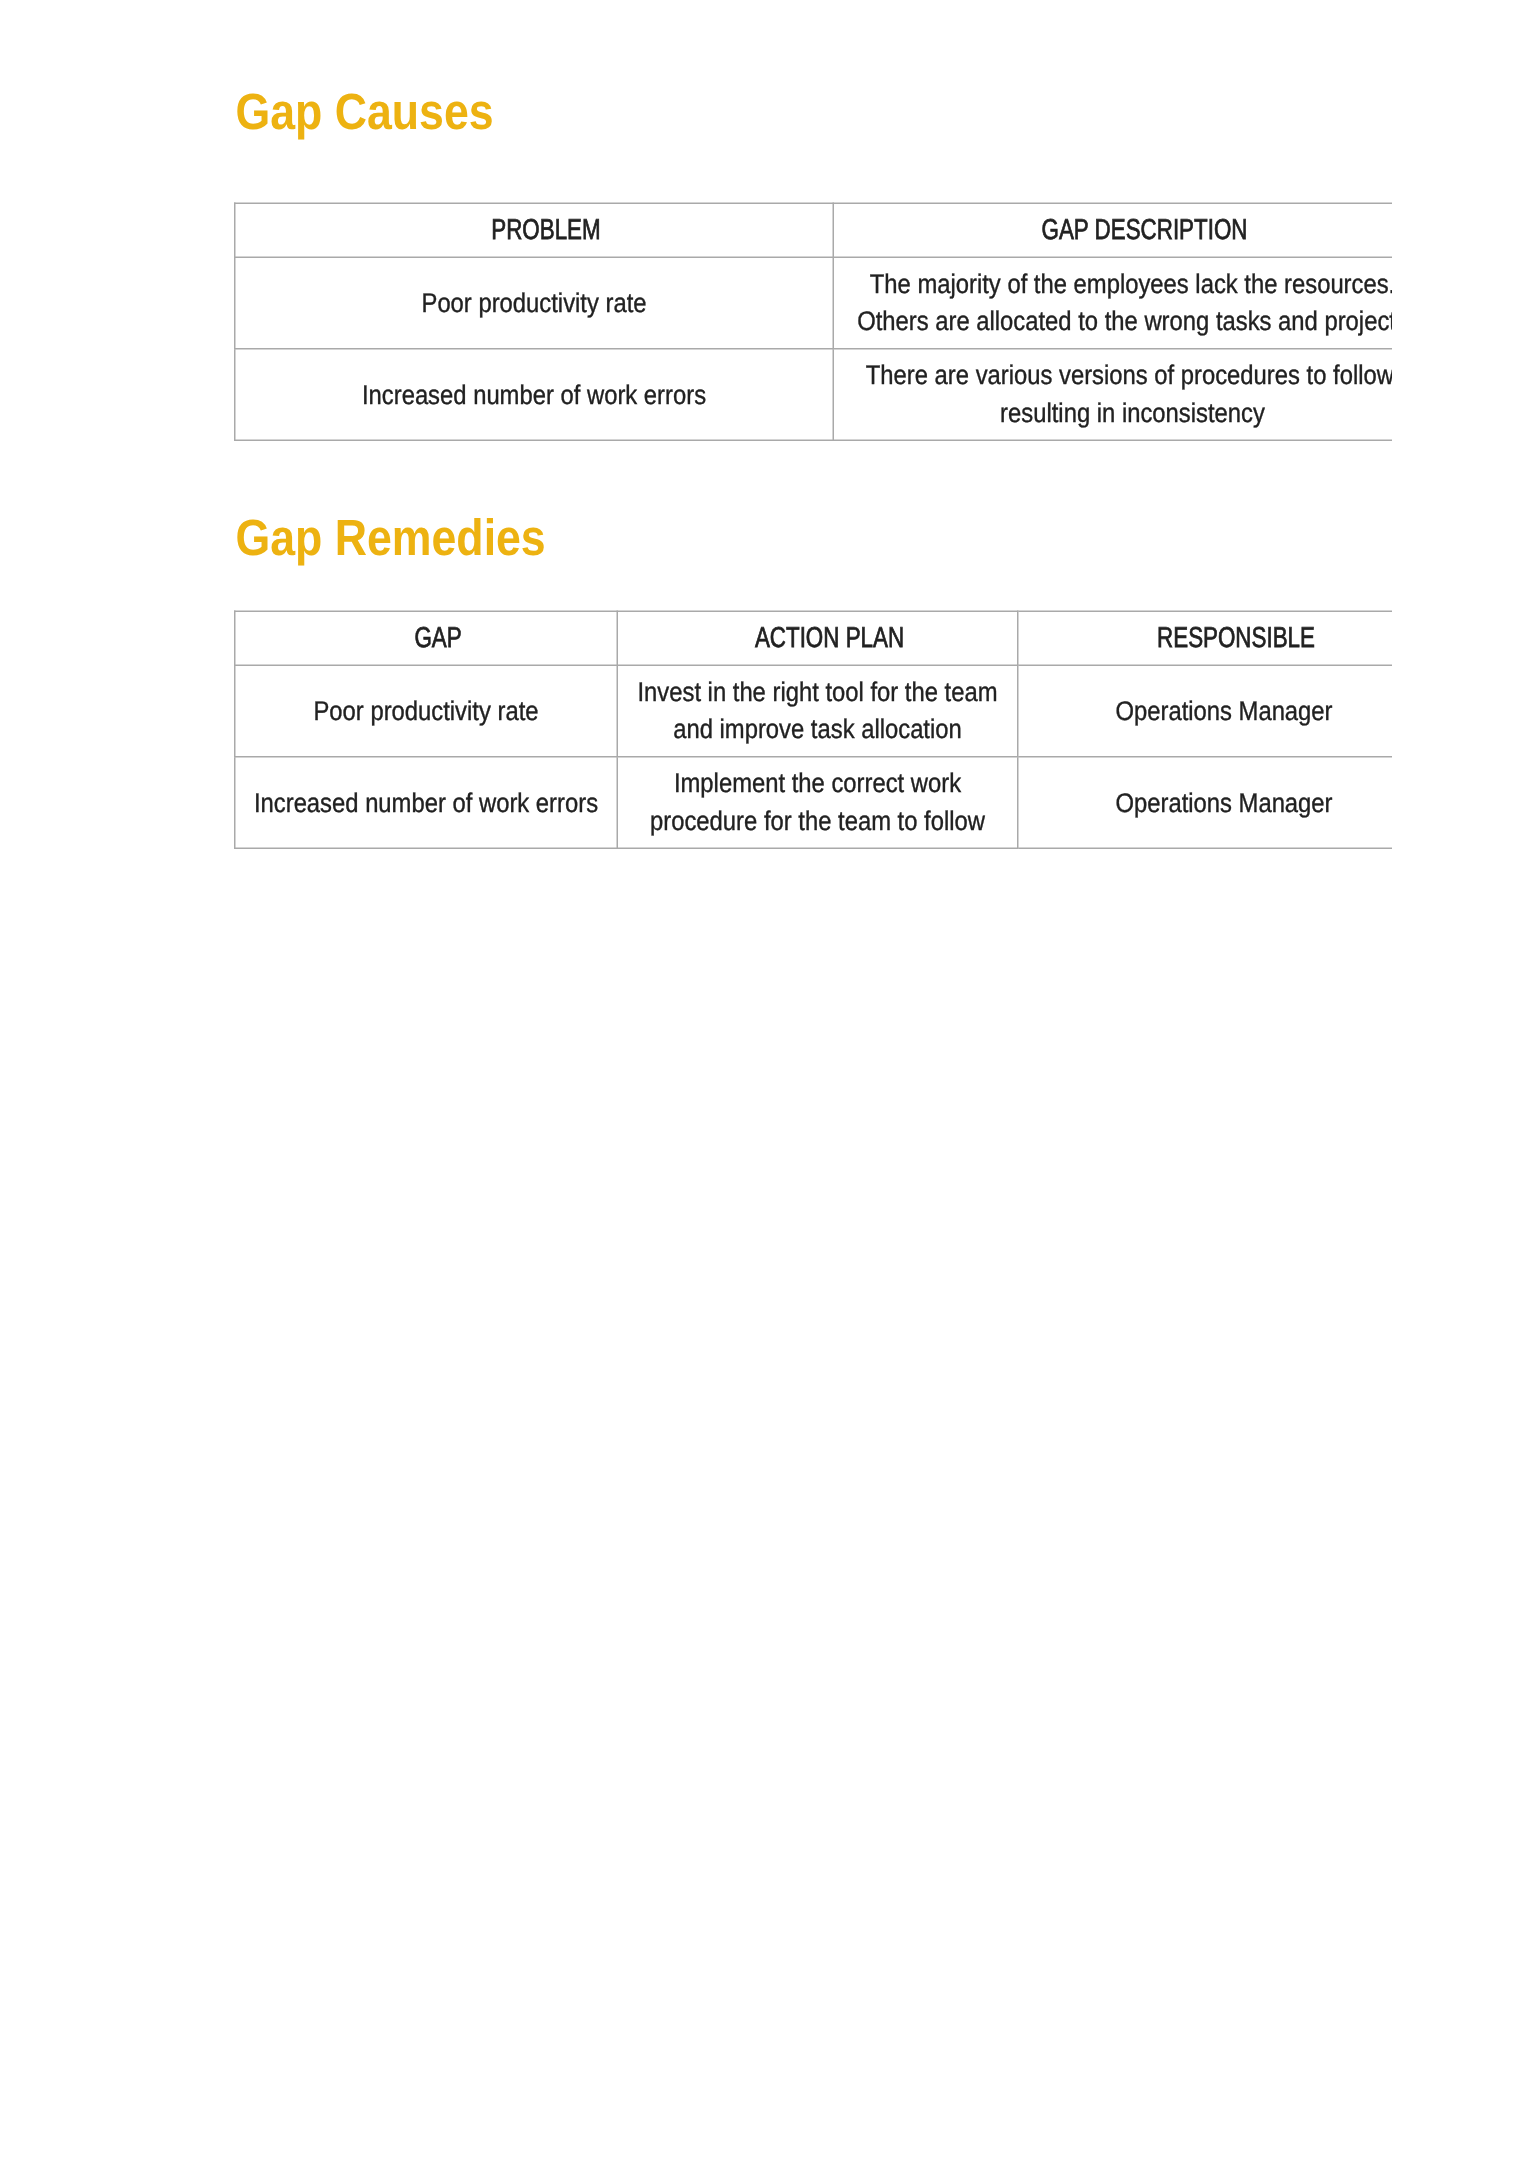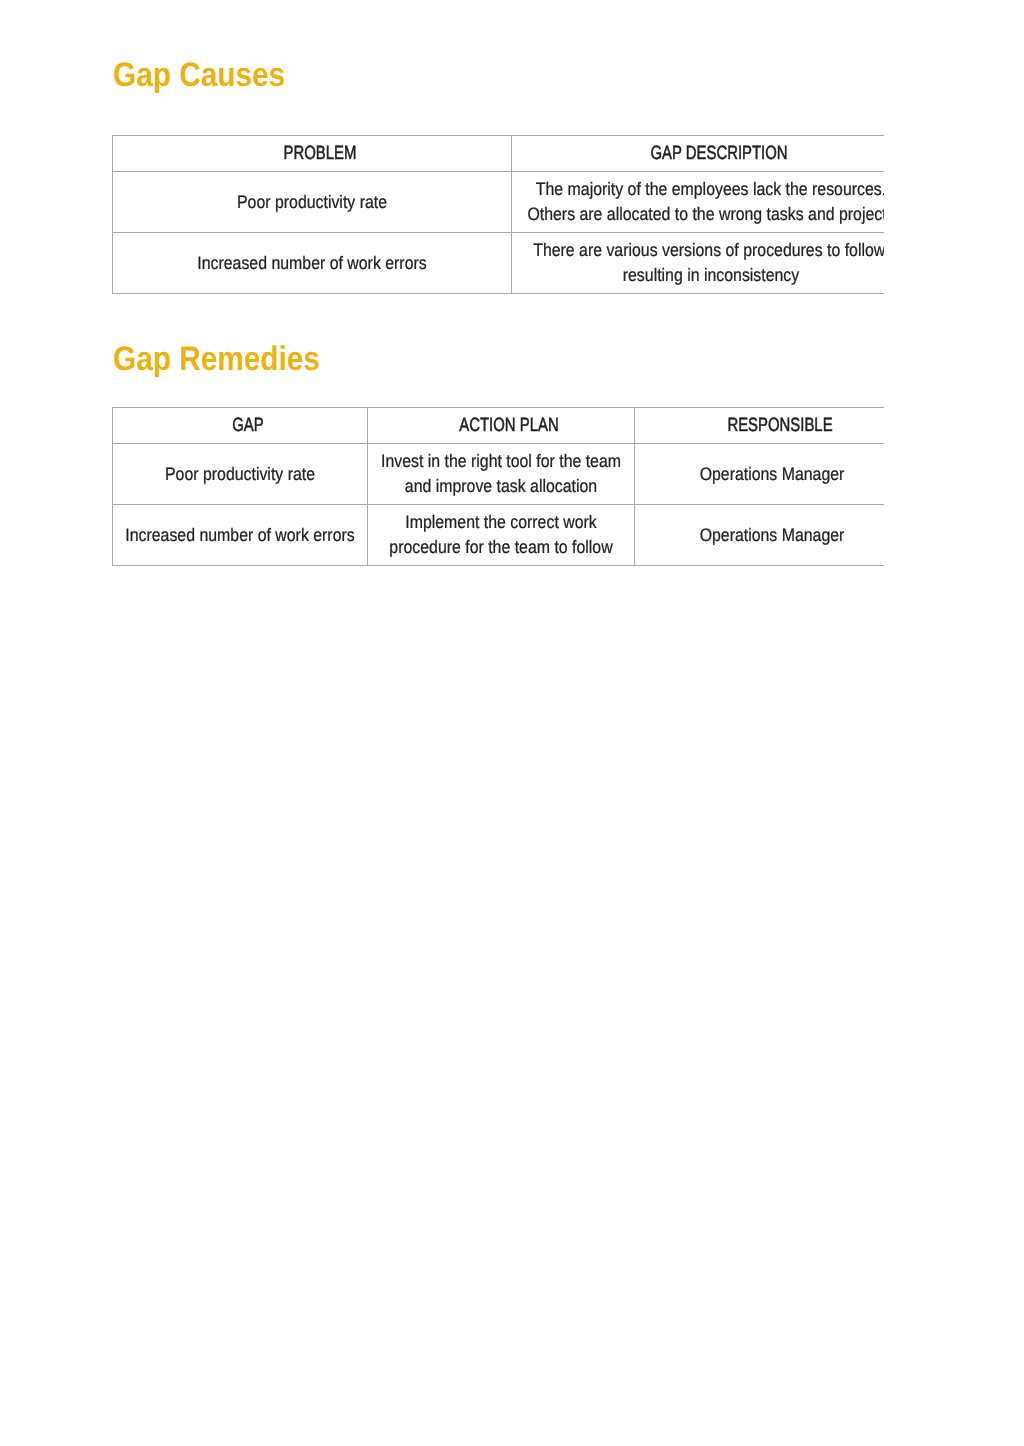--- a/index.html
+++ b/index.html
@@ -16,20 +16,21 @@
     -webkit-font-smoothing: antialiased;
     text-rendering: geometricPrecision;
   }
   .page {
     position: relative;
     will-change: transform;
     width: 884px;
     height: 1446px;
     background: #ffffff;
     overflow: hidden;
+    margin-left: 44px;
   }
 
   
   .section-title {
     position: absolute;
     left: 113px;
     margin: 0;
     font-size: 34px;
     font-weight: 700;
     color: #EDB211;

